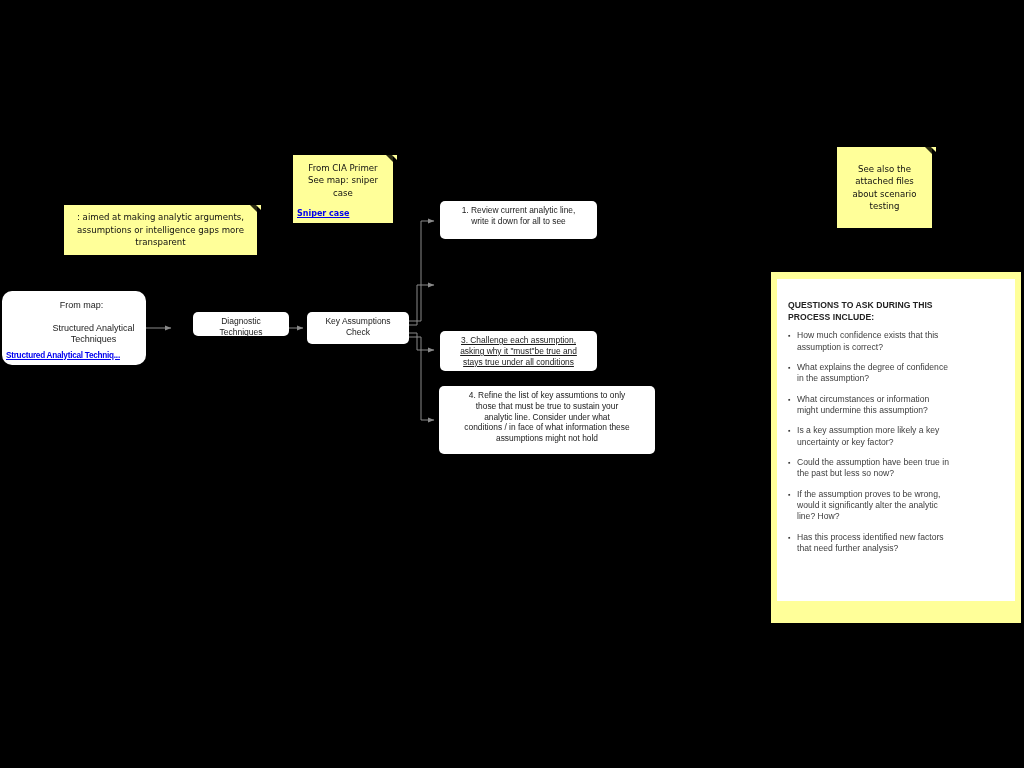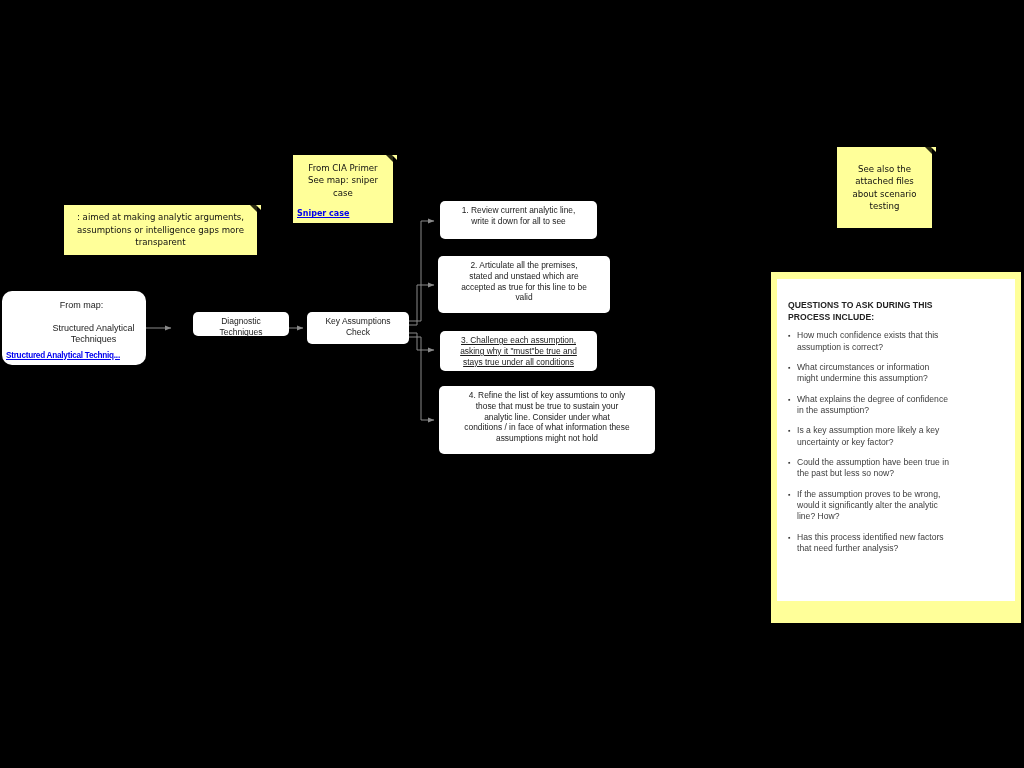--- a/index.html
+++ b/index.html
@@ -220,26 +220,20 @@
   <div class="node" style="left:307px; top:312px; width:102px; height:32px;">
     <span class="ln">Key Assumptions</span>
     <span class="ln">Check</span>
   </div>
 
   <div class="node node-step" style="left:440px; top:201px; width:157px; height:38px;">
     <span class="ln">1. Review current analytic line,</span>
     <span class="ln">write it down for all to see</span>
   </div>
 
-  <div class="node node-step" style="left:438px; top:256px; width:172px; height:57px;">
-    <span class="ln">2. Articulate all the premises,</span>
-    <span class="ln">stated and unstaed which are</span>
-    <span class="ln">accepted as true for this line to be</span>
-    <span class="ln">valid</span>
-  </div>
 
   <div class="node node-step" style="left:440px; top:331px; width:157px; height:40px;text-decoration:underline;">
     <span class="ln">3. Challenge each assumption,</span>
     <span class="ln">asking why it "must"be true and</span>
     <span class="ln">stays true under all conditions</span>
   </div>
 
   <div class="node node-step" style="left:439px; top:386px; width:216px; height:68px;">
     <span class="ln">4. Refine the list of key assumtions to only</span>
     <span class="ln">those that must be true to sustain your</span>
@@ -259,30 +253,30 @@
         <span class="qbul">▪</span>
         <span class="qtext">
           <span>How much confidence exists that this</span><br>
           <span>assumption is correct?</span>
         </span>
       </div>
 
       <div class="qitem">
         <span class="qbul">▪</span>
         <span class="qtext">
+          <span>What explains the degree of confidence</span><br>
+          <span>in the assumption?</span>
+        </span>
+      </div>
+
+      <div class="qitem">
+        <span class="qbul">▪</span>
+        <span class="qtext">
           <span>What circumstances or information</span><br>
           <span>might undermine this assumption?</span>
-        </span>
-      </div>
-
-      <div class="qitem">
-        <span class="qbul">▪</span>
-        <span class="qtext">
-          <span>What explains the degree of confidence</span><br>
-          <span>in the assumption?</span>
         </span>
       </div>
 
       <div class="qitem">
         <span class="qbul">▪</span>
         <span class="qtext">
           <span>Is a key assumption more likely a key</span><br>
           <span>uncertainty or key factor?</span>
         </span>
       </div>

